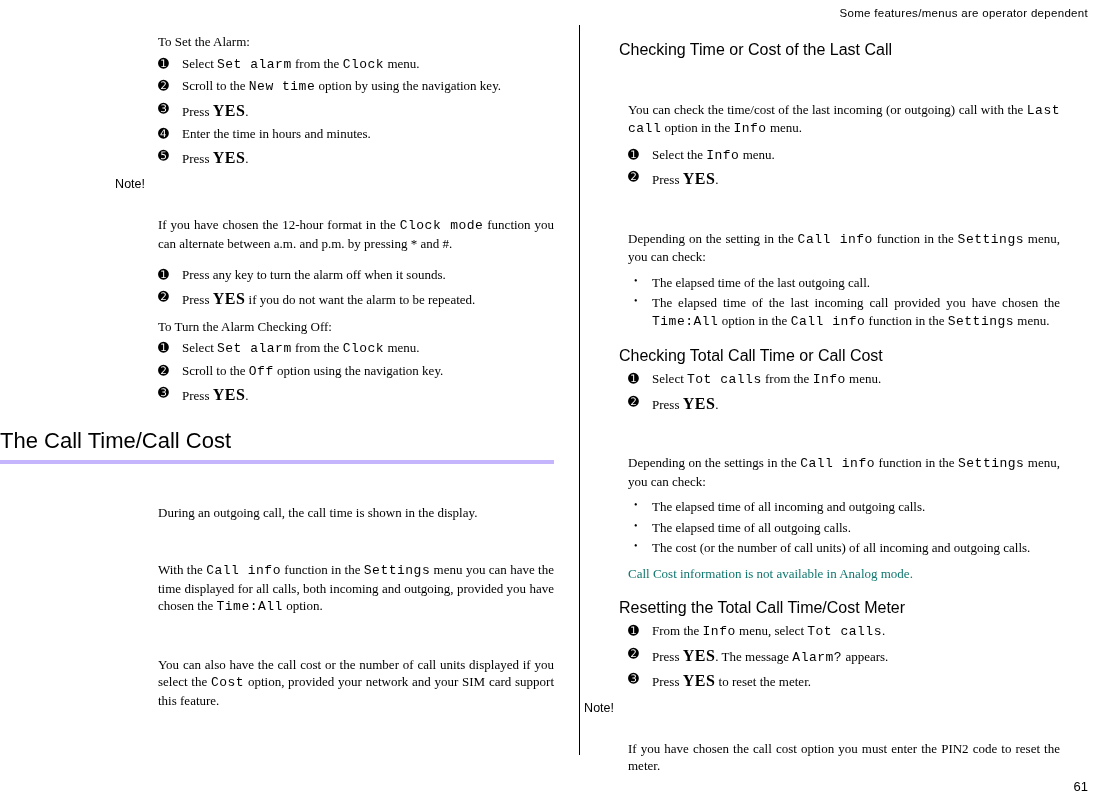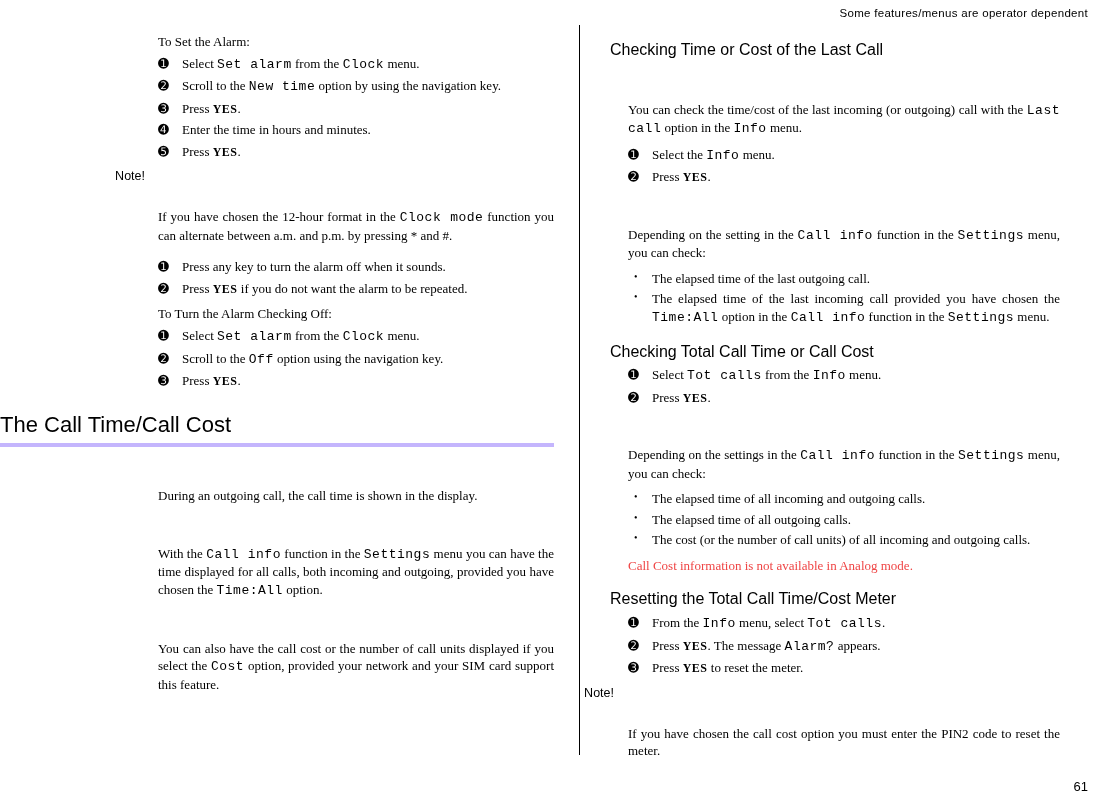--- a/index.html
+++ b/index.html
@@ -46,26 +46,26 @@
     font-weight: normal;
     font-size: 22px;
     margin: 20px 0 0 13px;
     border-bottom: 4px solid #c4b5fd;
     padding-bottom: 4px;
   }
   h3 {
     font-family: 'Century Gothic', Futura, Arial, sans-serif;
     font-weight: normal;
     font-size: 16px;
-    margin: 14px 0 4px 0;
+    margin: 14px 0 4px 9px;
   }
   .body-indent { margin-left: 133px; }
   .sub-indent { margin-left: 18px; }
   .lcd { font-family: 'Courier New', monospace; letter-spacing: 0.5px; font-size: 13px; }
-  .btn { font-family: Georgia, serif; font-variant: small-caps; font-weight: bold; font-size: 12px; letter-spacing: 0.5px; }
+  .btn { font-family: Georgia, serif; font-variant: small-caps; font-weight: bold; font-size: 16px; letter-spacing: 0.5px; }
   .note-label {
     float: left;
     width: 120px;
     text-align: right;
     font-family: 'Century Gothic', Futura, Arial, sans-serif;
     font-size: 12.5px;
     margin-right: 13px;
   }
   .note-block { overflow: hidden; }
   .num-list { list-style: none; padding-left: 0; margin: 4px 0 8px 0; }
@@ -82,21 +82,21 @@
   .dot-list li::before {
     content: "•";
     position: absolute;
     left: 6px;
     top: 0;
     font-size: 10px;
   }
   p { margin: 8px 0; }
   .para-lead { margin-bottom: 2px; }
   .justify { text-align: justify; margin-top: 40px; }
-  .blue-note { color: #ef4444; margin: 8px 0 8px 18px; }
+  .blue-note { color: #0f766e; margin: 8px 0 8px 18px; }
   .spacer-top { margin-top: 14px; }
 </style>
 </head>
 <body>
 
 <div class="top-note">Some features/menus are operator dependent</div>
 <div class="page-num">61</div>
 
 <div class="page">
 

